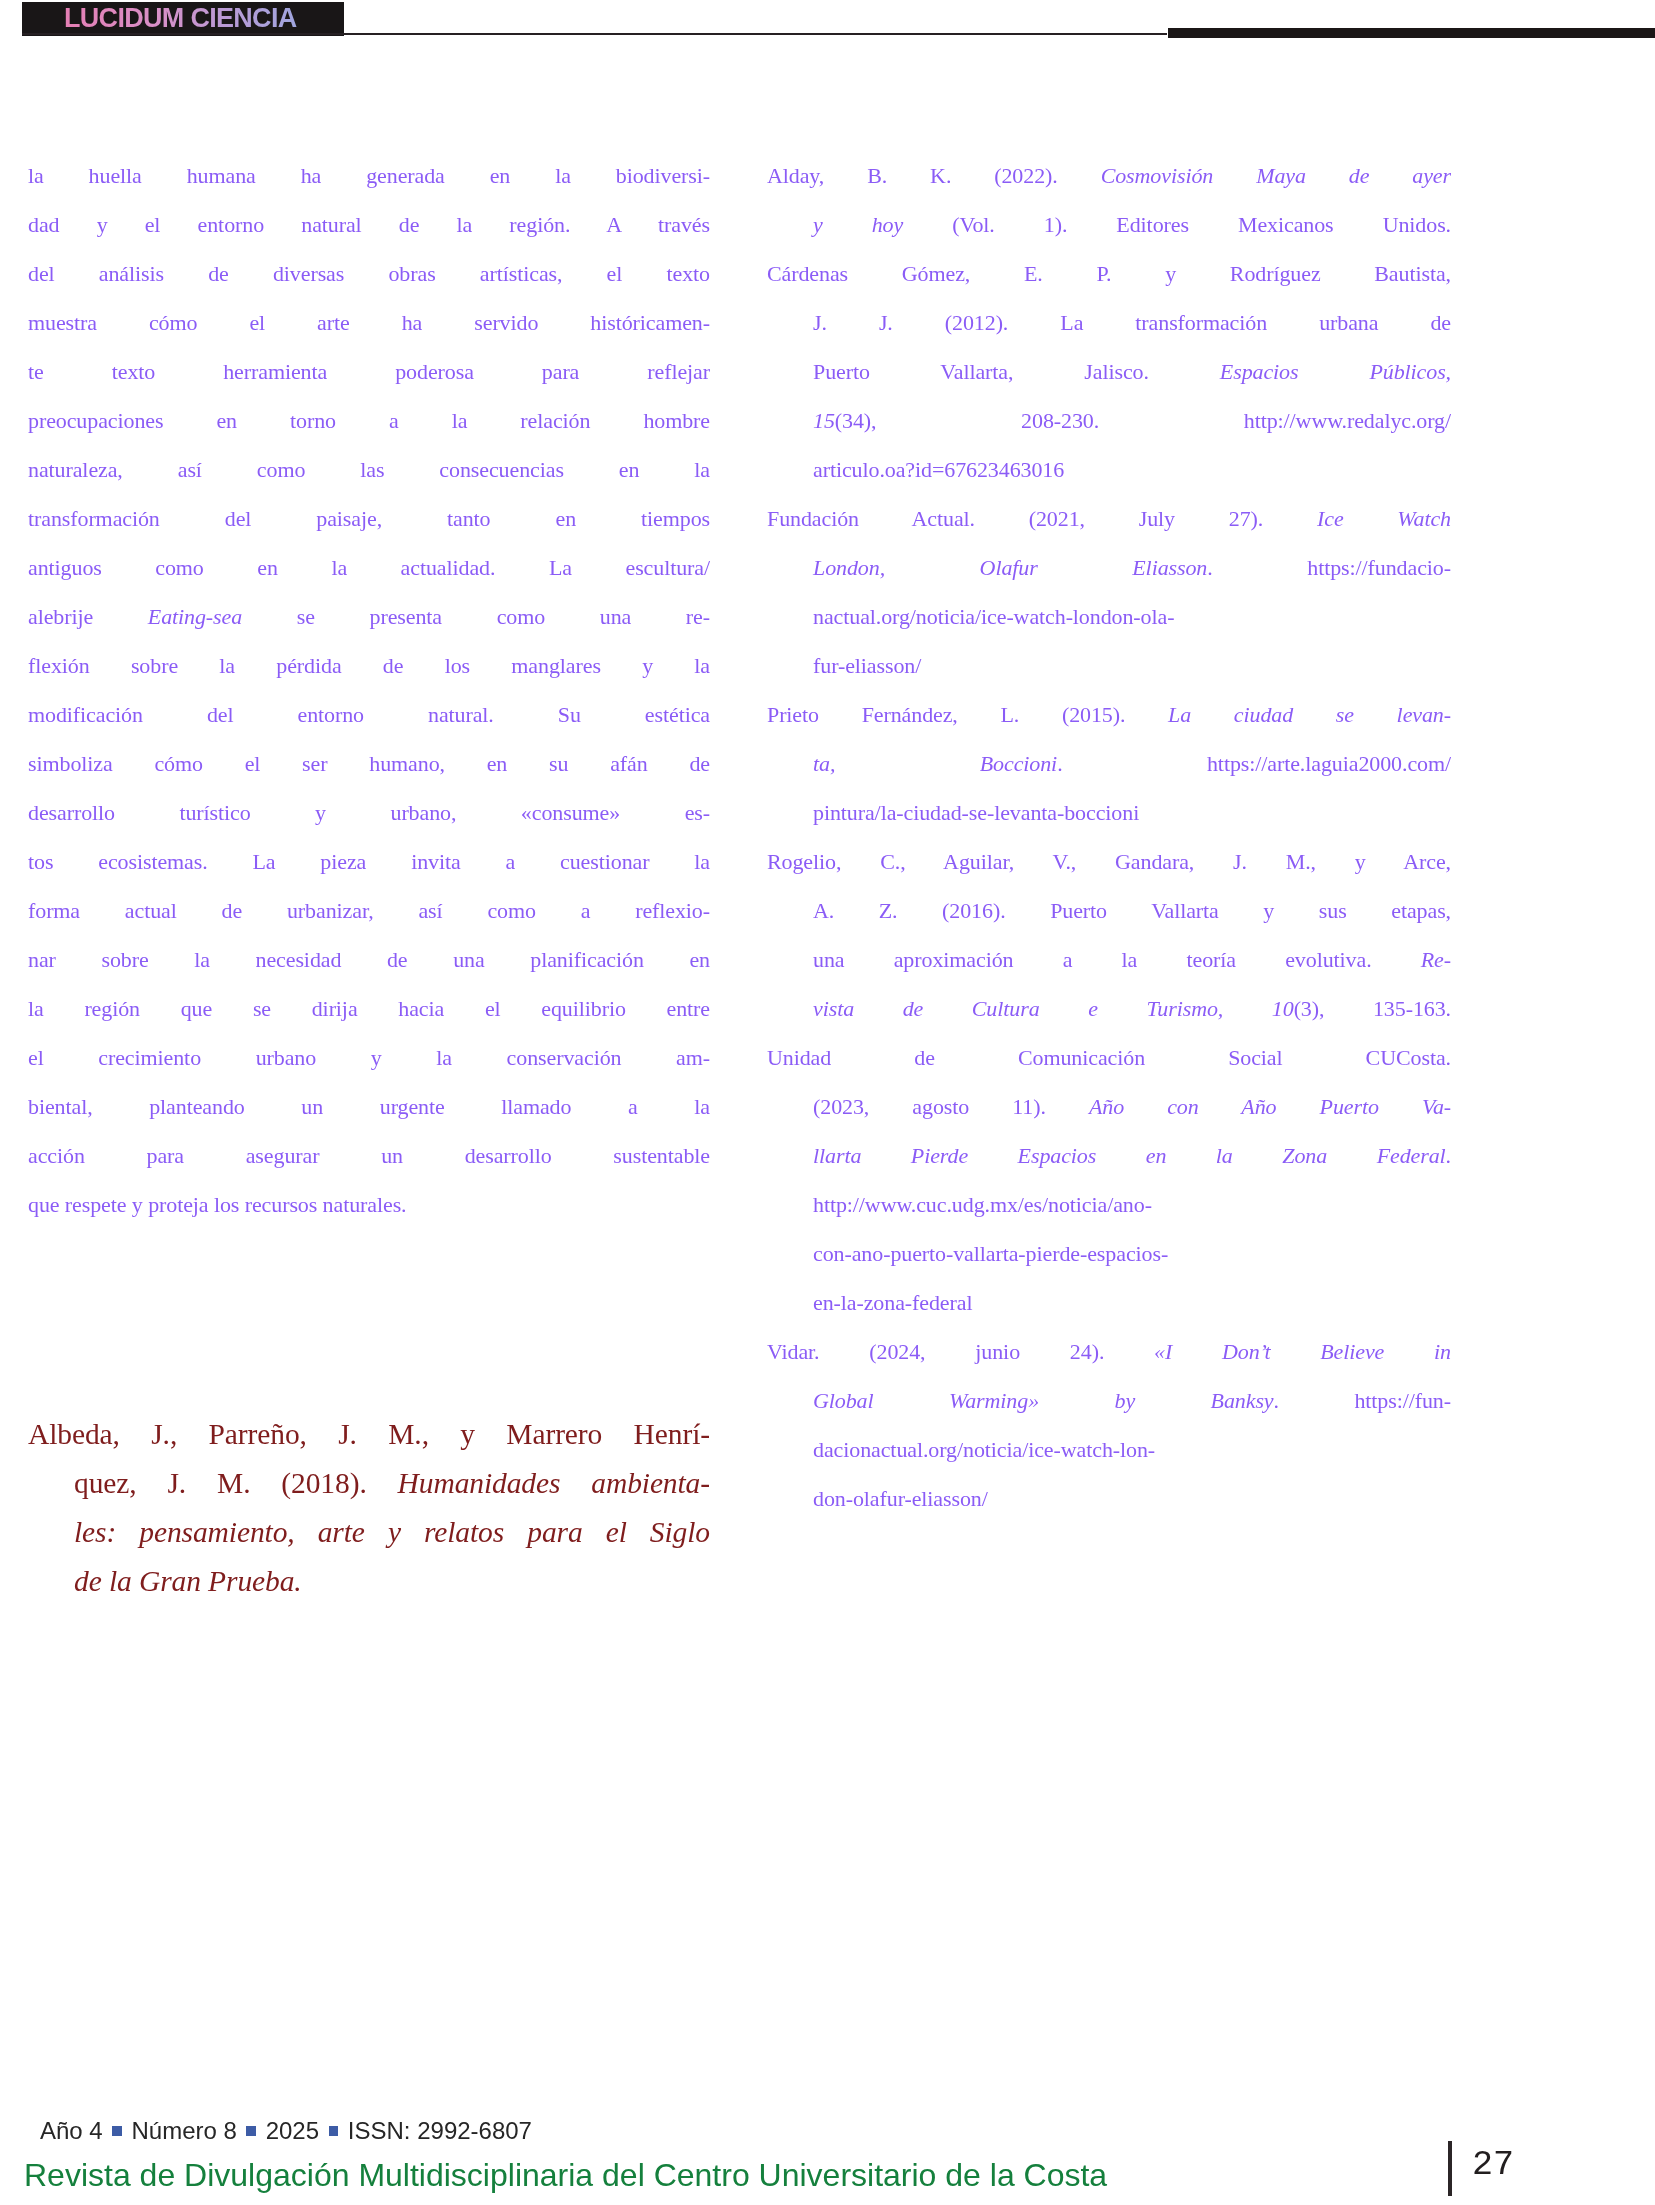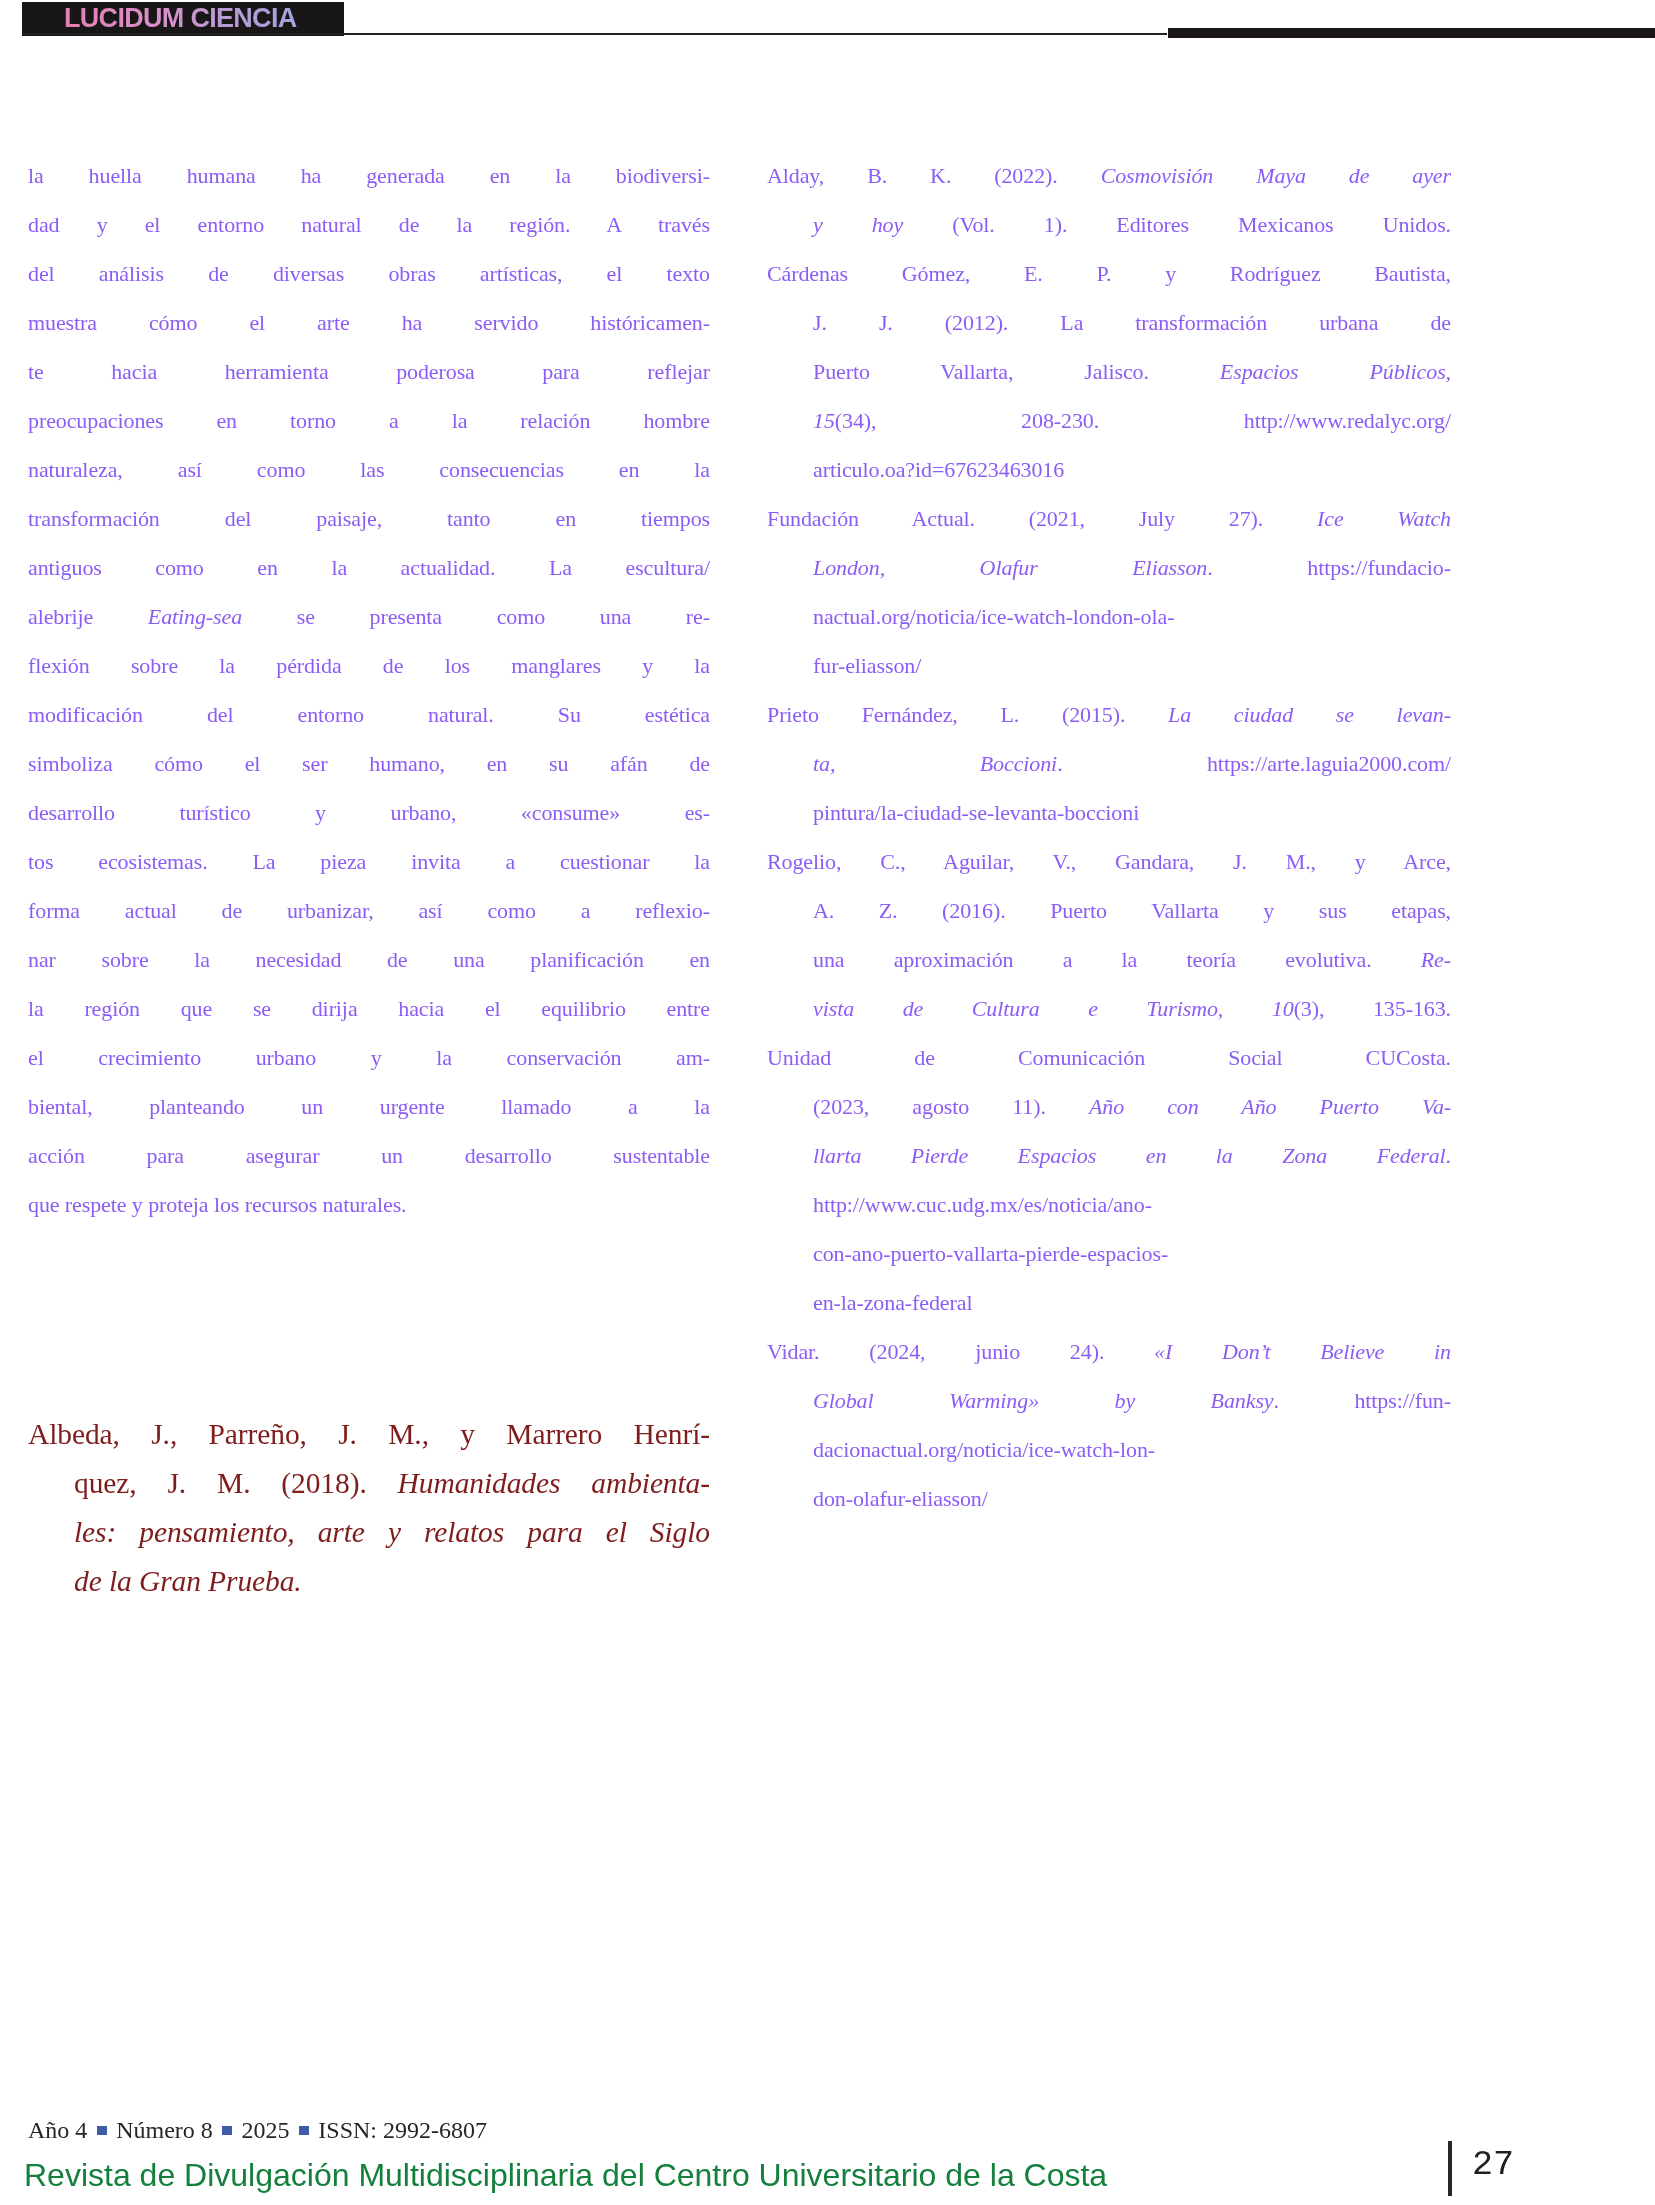--- a/index.html
+++ b/index.html
@@ -89,24 +89,24 @@
     width: 682px;
     color: #7f1d1d;
     font-size: 29.5px;
     line-height: 49px;
     letter-spacing: -0.1px;
   }
 
   
   .footer-meta {
     position: absolute;
-    left: 28px; top: 2117px;
+    left: 40px; top: 2117px;
     display: flex;
     align-items: center;
-    font-family: Liberation Serif, serif;
+    font-family: Liberation Sans, sans-serif;
     font-size: 24px;
     color: #262626;
     white-space: nowrap;
   }
   .sep-square {
     display: inline-block;
     width: 9.6px; height: 9.6px;
     background: #3d5ca6;
     margin: 0 9.6px;
     flex: 0 0 auto;
@@ -143,21 +143,21 @@
     <span class="brandtitle">LUCIDUM CIENCIA</span>
   </div>
   <div class="rule-thin"></div>
   <div class="rule-thick"></div>
 
   <div class="col col-left">
       <div class="tline">la huella humana ha generada en la biodiversi-</div>
       <div class="tline">dad y el entorno natural de la región. A través</div>
       <div class="tline">del análisis de diversas obras artísticas, el texto</div>
       <div class="tline">muestra cómo el arte ha servido históricamen-</div>
-      <div class="tline">te hacia herramienta poderosa para reflejar</div>
+      <div class="tline">te texto herramienta poderosa para reflejar</div>
       <div class="tline">preocupaciones en torno a la relación hombre</div>
       <div class="tline">naturaleza, así como las consecuencias en la</div>
       <div class="tline">transformación del paisaje, tanto en tiempos</div>
       <div class="tline">antiguos como en la actualidad. La escultura/</div>
       <div class="tline">alebrije <i>Eating-sea</i> se presenta como una re-</div>
       <div class="tline">flexión sobre la pérdida de los manglares y la</div>
       <div class="tline">modificación del entorno natural. Su estética</div>
       <div class="tline">simboliza cómo el ser humano, en su afán de</div>
       <div class="tline">desarrollo turístico y urbano, «consume» es-</div>
       <div class="tline">tos ecosistemas. La pieza invita a cuestionar la</div>

